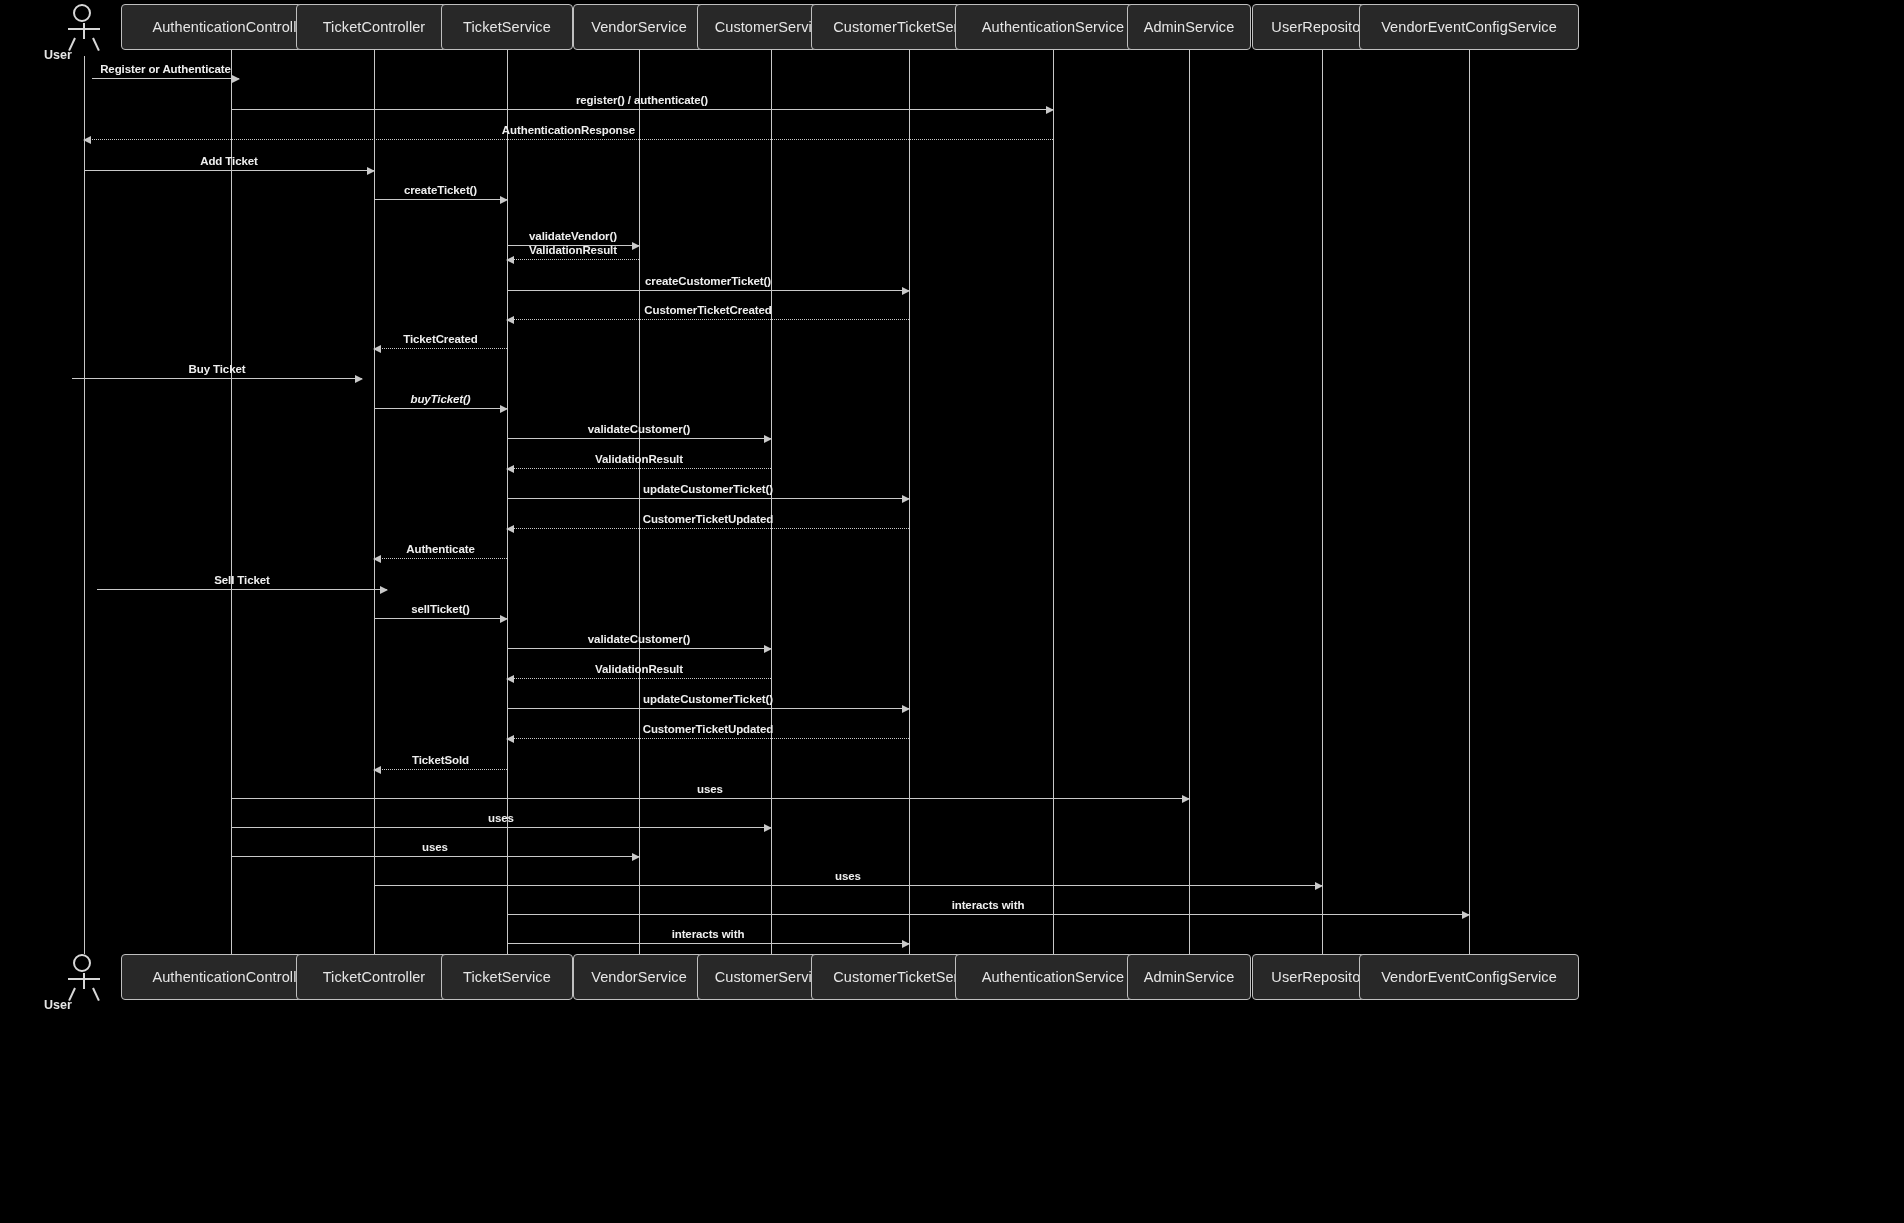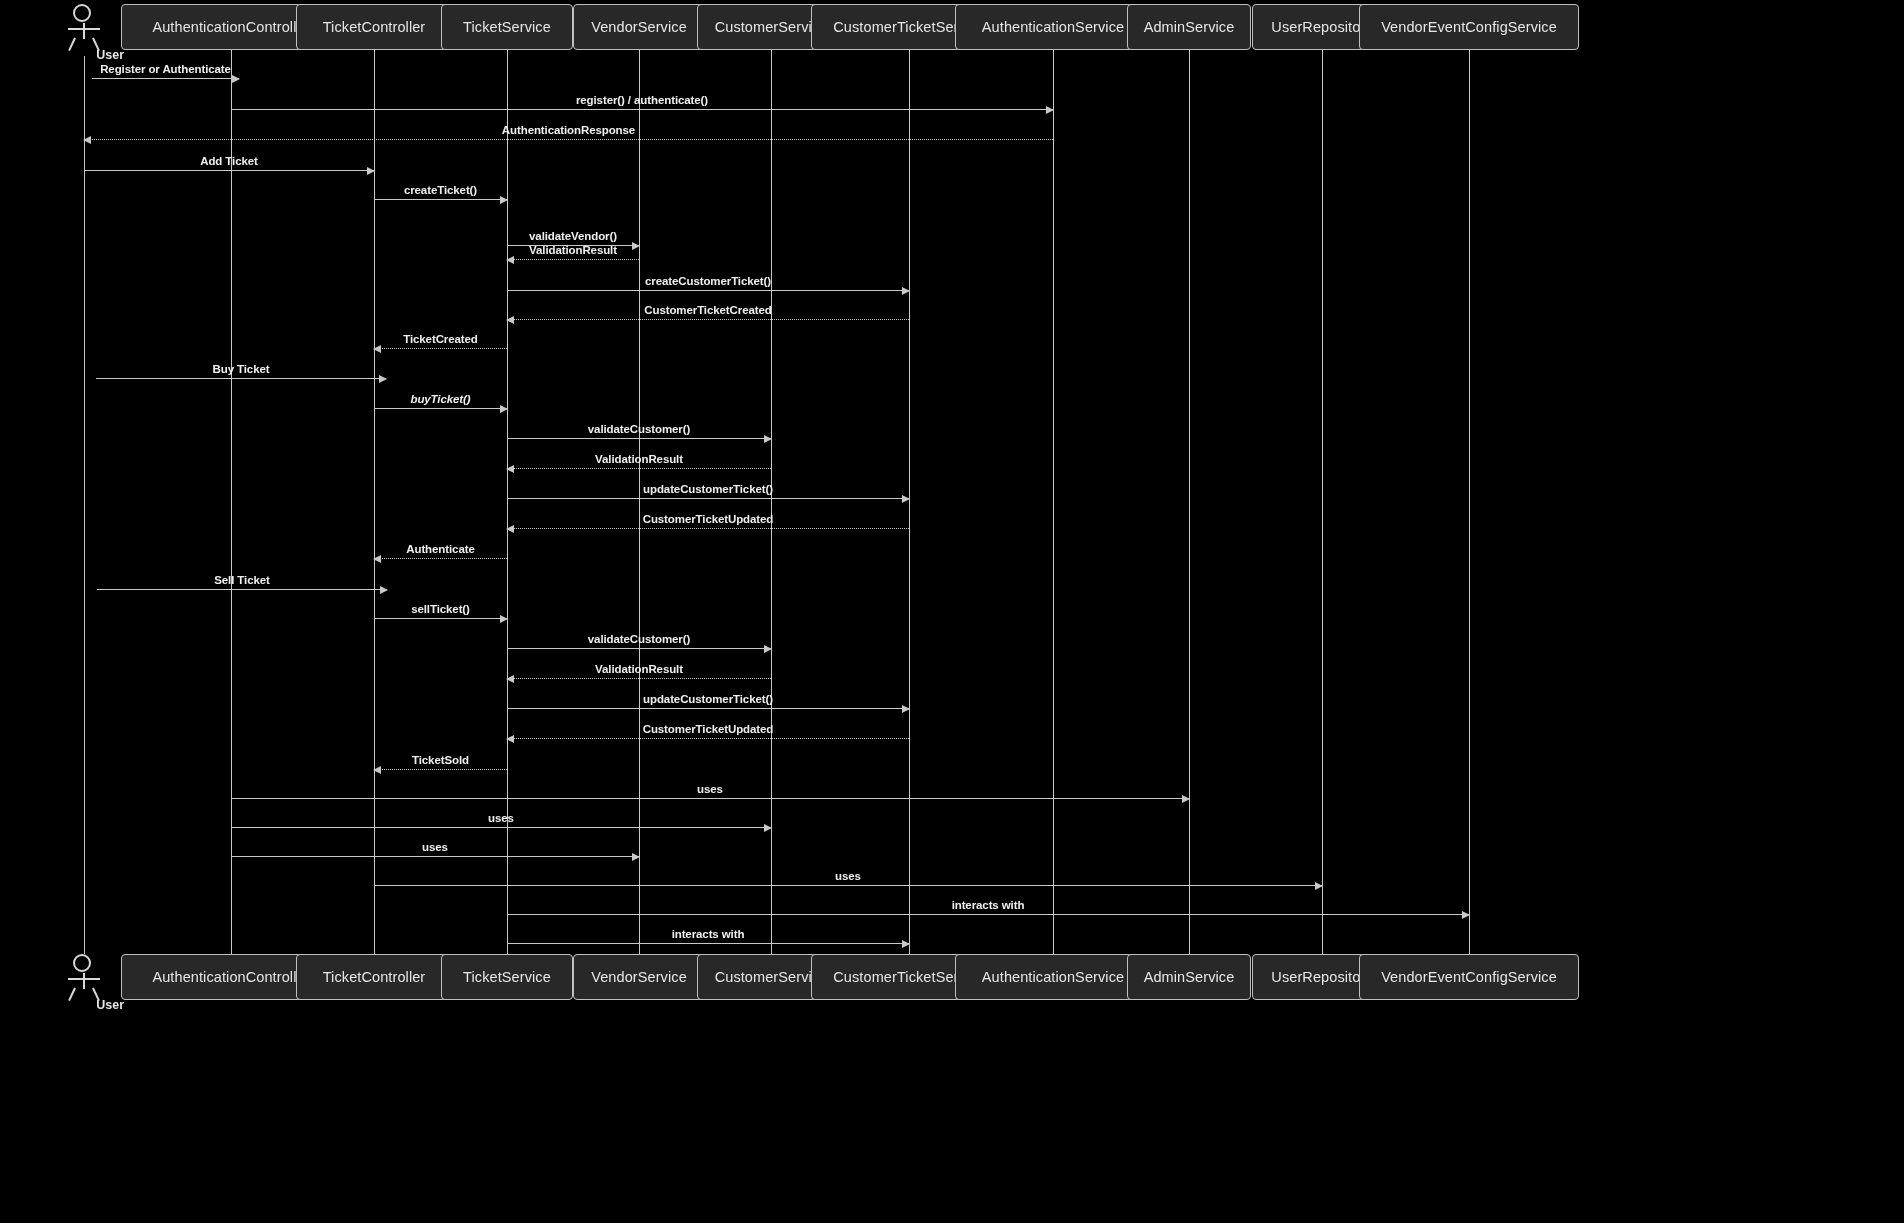--- a/index.html
+++ b/index.html
@@ -87,21 +87,21 @@
     height: 14px;
     background: #d8d8d8;
     transform-origin: top center;
     transform: rotate(-25deg);
   }
   .actor .actor-label {
     position: absolute;
     left: -18px;
     top: 44px;
     width: 80px;
-    text-align: right;
+    text-align: left;
     font-size: 12.5px;
     color: #e6e6e6;
     font-weight: bold;
   }
 
   
   .lifeline {
     position: absolute;
     width: 1px;
     background: #c8c8c8;
@@ -214,21 +214,21 @@
         <div class="msg-label">createCustomerTicket()</div>
       </div>
       <div class="msg dashed" style="left: 507px; top: 319px; width: 402px;">
         <div class="arrowhead left"></div>
         <div class="msg-label">CustomerTicketCreated</div>
       </div>
       <div class="msg dashed" style="left: 374px; top: 348px; width: 133px;">
         <div class="arrowhead left"></div>
         <div class="msg-label">TicketCreated</div>
       </div>
-      <div class="msg" style="left: 96px; top: 378px; width: 290px;">
+      <div class="msg" style="left: 72px; top: 378px; width: 290px;">
         <div class="arrowhead right"></div>
         <div class="msg-label">Buy Ticket</div>
       </div>
       <div class="msg" style="left: 374px; top: 408px; width: 133px; font-style: italic;">
         <div class="arrowhead right"></div>
         <div class="msg-label">buyTicket()</div>
       </div>
       <div class="msg" style="left: 507px; top: 438px; width: 264px;">
         <div class="arrowhead right"></div>
         <div class="msg-label">validateCustomer()</div>

